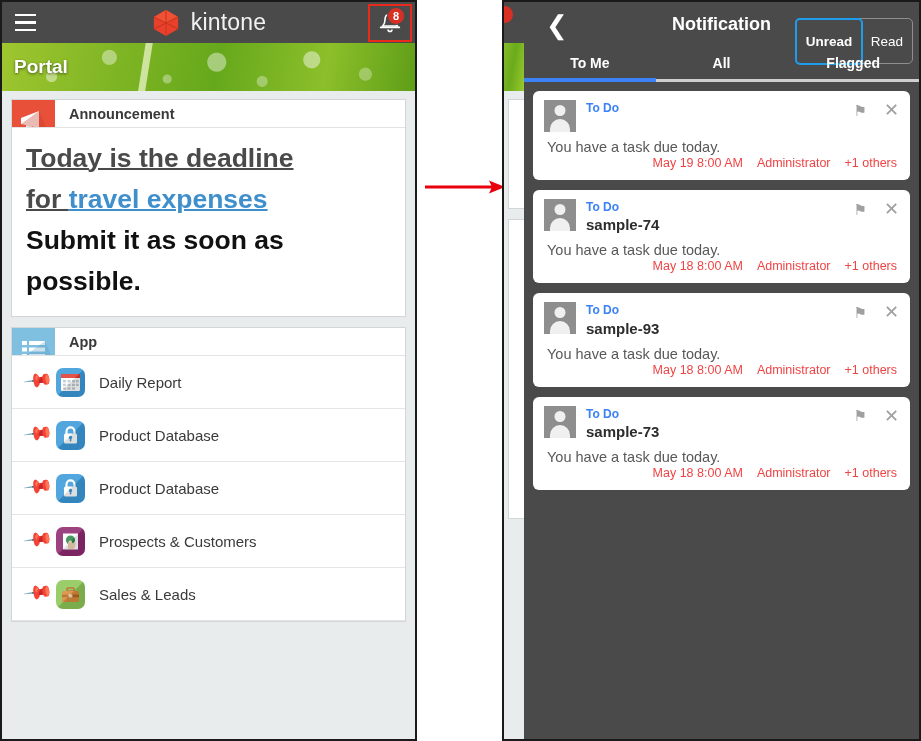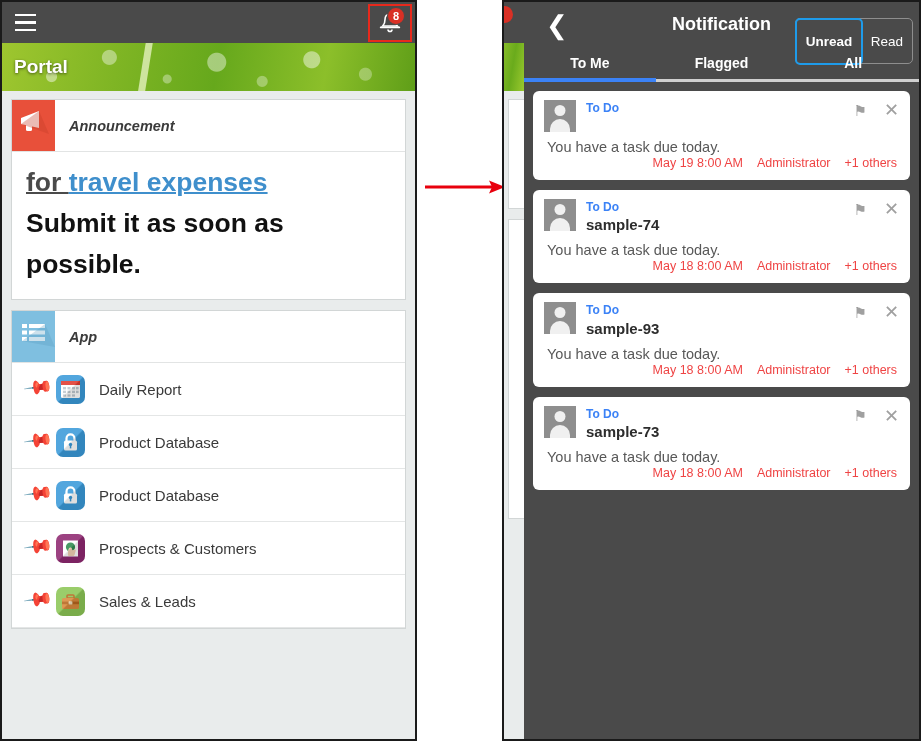--- a/index.html
+++ b/index.html
@@ -67,21 +67,21 @@
     position: absolute; left: 12px; top: 50%; transform: translateY(-50%);
     color: #ffffff; font-size: 19px; font-weight: bold;
     text-shadow: 0 1px 3px rgba(0,0,0,.55); z-index: 2;
   }
 
   .portal-body { padding: 8px 9px; }
   .card {
     background: #ffffff; border: 1px solid #d2d6d6;
     margin-bottom: 10px;
   }
-  .card-head { display: flex; align-items: stretch; height: 52px; border-bottom: 1px solid #e2e4e4; font-style: italic; }
+  .card-head { display: flex; align-items: stretch; height: 28px; border-bottom: 1px solid #e2e4e4; }
   .card-head-icon { width: 43px; flex: none; position: relative; overflow: hidden; }
   .ann-icon { background: #e8503a; }
   .app-icon-head { background: #7fbfe0; }
   .card-head-title { display: flex; align-items: center; padding-left: 14px;
     font-size: 14.5px; font-weight: bold; color: #3a3a3a; }
 
   .ann-body { padding: 10px 14px 14px 14px; }
   .ann-line { font-size: 26.5px; font-weight: bold; line-height: 1.55; color: #4a4a4a; }
   .ann-line .u { text-decoration: underline; text-decoration-thickness: 2px; }
   .ann-line .lnk { color: #3f8fcc; text-decoration: underline; text-decoration-thickness: 2px; }
@@ -173,20 +173,30 @@
 <div class="stage">
 
   <div class="portal-panel">
 
     <div class="portal-topbar">
       <div class="hamburger">
         <i></i>
           <i></i>
           <i></i>
       </div>
+      <div class="brand">
+        <div class="brand-mark">
+          <svg viewBox="0 0 32 30" width="30" height="28">
+            <polygon points="16,1 29,8.5 29,21.5 16,29 3,21.5 3,8.5" fill="#e8402a"></polygon>
+            <polygon points="16,1 29,8.5 16,16 3,8.5" fill="#f05033"></polygon>
+            <path d="M16 1 L16 29 M3 8.5 L29 21.5 M29 8.5 L3 21.5" stroke="#c93520" stroke-width="1.1" fill="none"></path>
+          </svg>
+        </div>
+        <div class="brand-text">kintone</div>
+      </div>
       <div class="bell-wrap">
         <div class="bell">
           <svg viewBox="0 0 26 26" width="26" height="26">
             <path d="M13 4.2c-3.1 0-5 2.2-5 5.2 0 4.2-1.4 5.6-2.3 6.6h14.6c-.9-1-2.3-2.4-2.3-6.6 0-3-1.9-5.2-5-5.2z" fill="none" stroke="#ffffff" stroke-width="1.6"></path>
             <path d="M3.6 17.4h18.8" stroke="#ffffff" stroke-width="1.6" stroke-linecap="round"></path>
             <path d="M11 19.4a2 2 0 0 0 4 0" fill="none" stroke="#ffffff" stroke-width="1.6"></path>
             <path d="M13 4.2V2.4" stroke="#ffffff" stroke-width="1.6" stroke-linecap="round"></path>
           </svg>
           <div class="badge">8</div>
         </div>
@@ -204,20 +214,23 @@
           <div class="card-head-icon ann-icon">
             <svg viewBox="0 0 43 43" width="43" height="43">
               <path d="M9 18 L27 11 L27 28 L9 24 Z" fill="#ffffff"></path>
               <rect x="14" y="23" width="6" height="8" rx="1.5" fill="#ffffff"></rect>
               <path d="M27 11 L37 34 L9 24 Z" fill="#c43b28" opacity=".35"></path>
             </svg>
           </div>
           <div class="card-head-title">Announcement</div>
         </div>
         <div class="ann-body">
+          <div class="ann-line">
+            <span class="u">Today is the deadline</span>
+          </div>
           <div class="ann-line">
             <span class="u">for </span><span class="lnk">travel expenses</span>
           </div>
           <div class="ann-line plain">Submit it as soon as</div>
           <div class="ann-line plain">possible.</div>
         </div>
       </div>
 
       <div class="card">
         <div class="card-head">
@@ -341,22 +354,22 @@
         <div class="back-arrow">❮</div>
         <div class="notif-title">Notification</div>
         <div class="rw-toggle">
           <div class="rw-btn active">Unread</div>
           <div class="rw-btn">Read</div>
         </div>
       </div>
 
       <div class="notif-tabs">
         <div class="ntab active">To Me</div>
+        <div class="ntab">All</div>
         <div class="ntab">Flagged</div>
-        <div class="ntab">All</div>
       </div>
 
       <div class="notif-list">
 
         <div class="ncard">
           <div class="ncard-top">
             <div class="navatar"></div>
             <div class="ncard-titles">
               <div class="ncat">To Do</div>
             </div>

